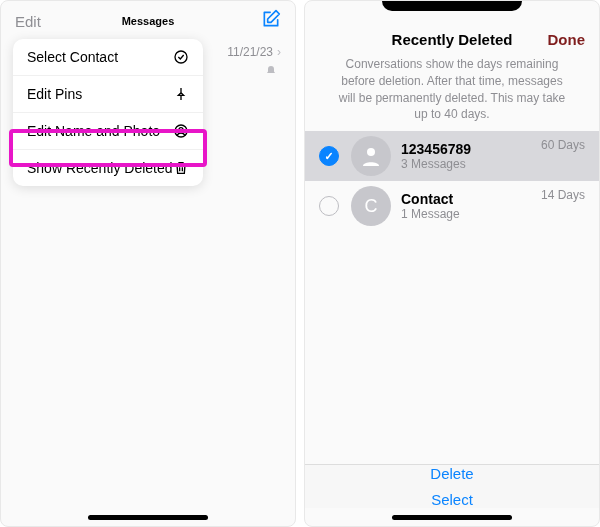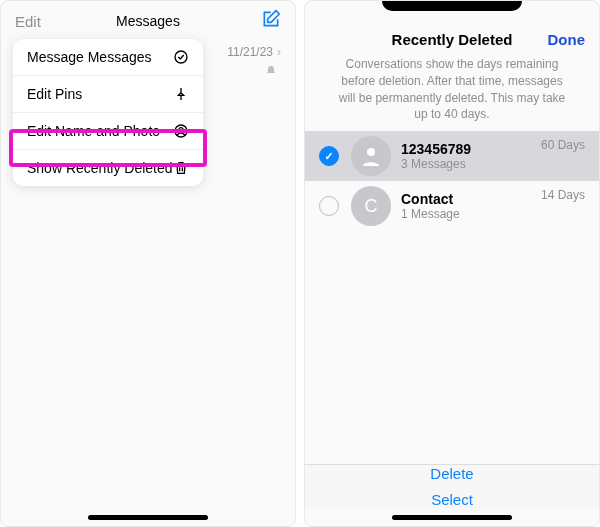--- a/index.html
+++ b/index.html
@@ -1,37 +1,37 @@
 <!DOCTYPE html>
 <html><head>
   <meta charset="utf-8">
   <style>
     * { box-sizing: border-box; font-family: -apple-system, BlinkMacSystemFont, "Helvetica Neue", sans-serif; }
     body { margin: 0; padding: 0; background: #fff; }
     .container { display: flex; width: 600px; height: 527px; gap: 8px; }
     .phone { position: relative; flex: 1; border: 1px solid #e8e8e8; border-radius: 8px; overflow: hidden; background: #fafafa; }
     .header { display: flex; align-items: center; justify-content: space-between; padding: 8px 14px; height: 40px; }
     .header .edit { color: #8e8e93; font-size: 15px; width: 60px; }
-    .header .title { font-weight: 400; font-size: 14px; }
+    .header .title { font-weight: 700; font-size: 11px; }
     .header .compose { width: 60px; text-align: right; }
     .compose svg { stroke: #0a84ff; }
     .menu { position: absolute; top: 38px; left: 12px; width: 190px; background: #fff; border-radius: 10px; box-shadow: 0 2px 12px rgba(0,0,0,0.12); }
     .menu-item { display: flex; align-items: center; justify-content: space-between; padding: 10px 14px; font-size: 14px; border-bottom: 1px solid rgba(0,0,0,0.06); }
     .menu-item:last-child { border-bottom: none; }
     .menu-icon { width: 16px; height: 16px; }
     .highlight-box { position: absolute; border: 4px solid #e815c8; border-radius: 4px; top: 128px; left: 8px; width: 198px; height: 38px; pointer-events: none; }
     .right-info { position: absolute; top: 44px; right: 14px; font-size: 12px; color: #8e8e93; display: flex; align-items: center; }
     .chevron { margin-left: 4px; color: #bdbdc2; }
     .bell { position: absolute; top: 62px; right: 18px; color: #bdbdc2; }
     .notch { position: absolute; top: 0; left: 50%; transform: translateX(-50%); width: 140px; height: 10px; background: #000; border-radius: 0 0 12px 12px; }
     .home-bar { position: absolute; bottom: 6px; left: 50%; transform: translateX(-50%); width: 120px; height: 5px; background: #000; border-radius: 3px; }
     .header2 { display: flex; align-items: center; justify-content: space-between; padding: 30px 14px 8px; }
     .header2 .blank { width: 60px; }
     .header2 .title2 { font-weight: 600; font-size: 15px; }
-    .header2 .done { color: #1d4ed8; font-size: 15px; width: 60px; text-align: right; font-weight: 600; }
+    .header2 .done { color: #7f1d1d; font-size: 15px; width: 60px; text-align: right; font-weight: 600; }
     .desc { font-size: 12px; color: #8e8e93; text-align: center; padding: 0 28px 8px; line-height: 1.4; }
     .item-row { display: flex; align-items: center; padding: 5px 14px; }
     .item-row.selected { background: #d8d8dc; }
     .select-circle { width: 20px; height: 20px; border-radius: 50%; margin-right: 12px; flex-shrink: 0; border: 1.5px solid #bdbdc2; display: flex; align-items: center; justify-content: center; }
     .select-circle.checked { background: #0a84ff; border-color: #0a84ff; }
     .select-circle.checked::after { content: "✓"; color: #fff; font-size: 11px; font-weight: 700; }
     .avatar { width: 40px; height: 40px; border-radius: 50%; background: #c7c7cc; margin-right: 10px; flex-shrink: 0; display: flex; align-items: center; justify-content: center; color: #fff; font-size: 18px; font-weight: 500; }
     .avatar.person svg { fill: #fff; }
     .item-text { flex: 1; }
     .item-title { font-size: 14px; font-weight: 600; }
@@ -62,21 +62,21 @@
       <span class="chevron">›</span>
     </div>
     <div class="bell">
       <svg width="12" height="12" viewBox="0 0 24 24" fill="#bdbdc2">
           <path d="M12 2a6 6 0 00-6 6v5L4 16h16l-2-3V8a6 6 0 00-6-6zM3 3l18 18"></path>
         </svg>
     </div>
 
     <div class="menu">
       <div class="menu-item">
-        <span>Message Messages</span>
+        <span>Select Contact</span>
         <svg class="menu-icon" viewBox="0 0 24 24" fill="none" stroke="#000" stroke-width="2">
             <circle cx="12" cy="12" r="9"></circle>
             <path d="M8 12l3 3 5-6"></path>
           </svg>
       </div>
       <div class="menu-item">
         <span>Edit Pins</span>
         <svg class="menu-icon" viewBox="0 0 24 24" fill="none" stroke="#000" stroke-width="2">
             <path d="M12 3v7l4 4H8l4-4V3zM12 14v7"></path>
           </svg>

